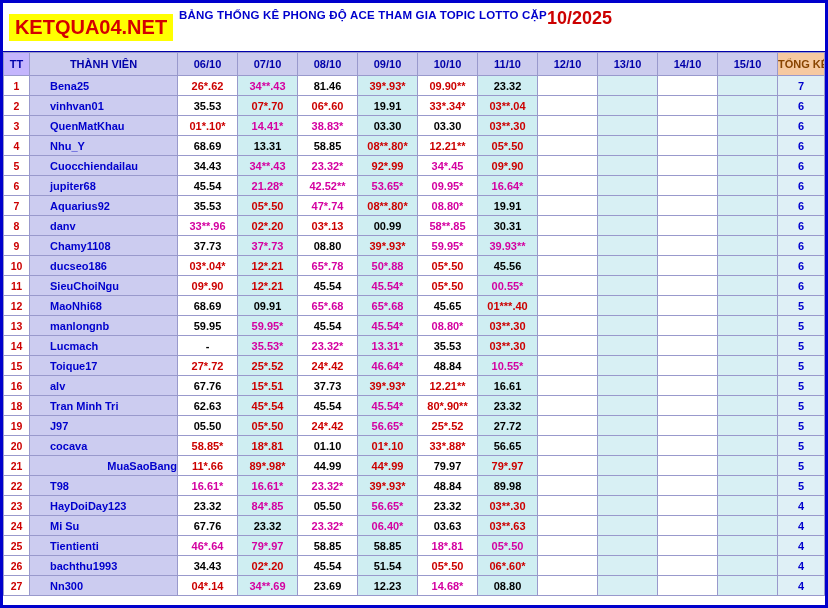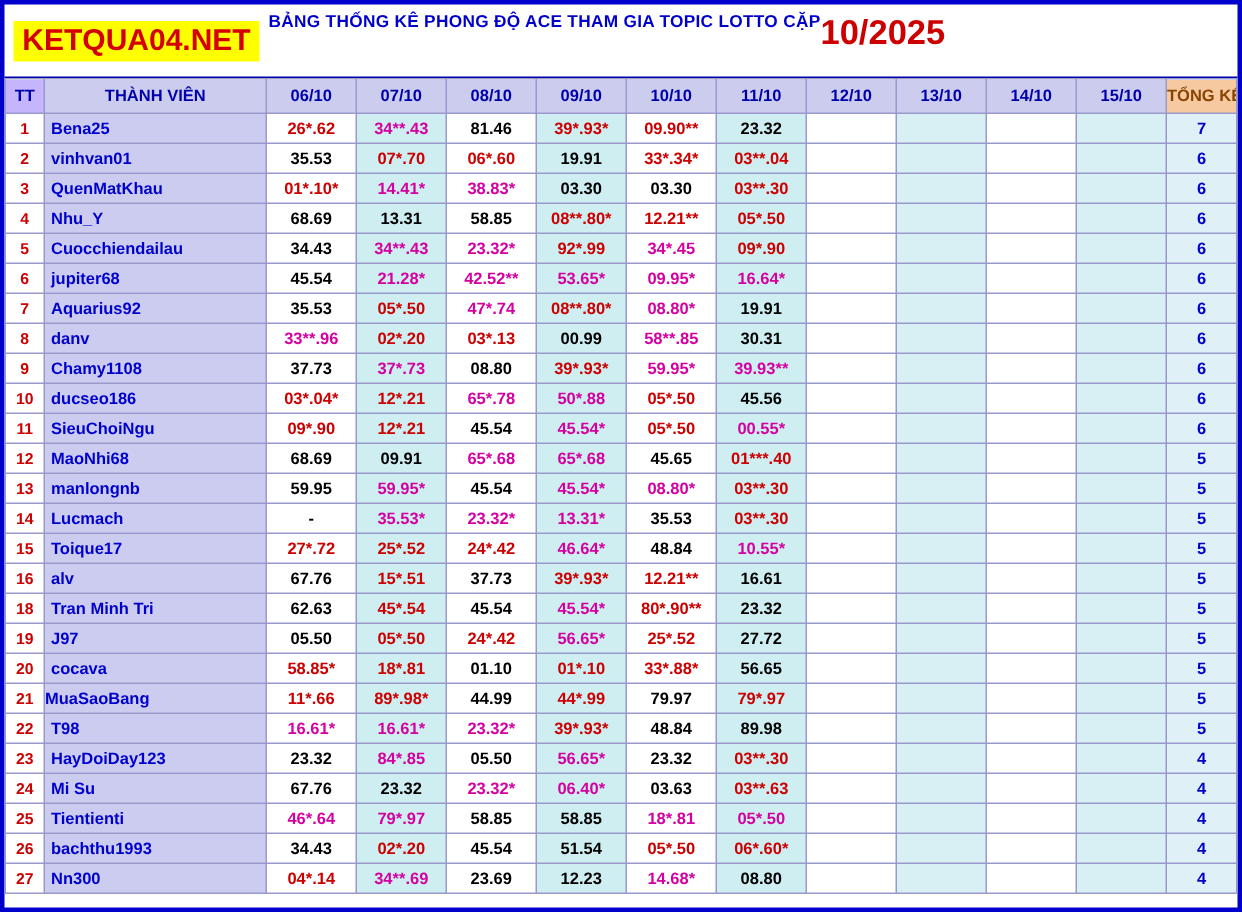--- a/index.html
+++ b/index.html
@@ -53,21 +53,21 @@
     color:#0000cc;
     font-weight:bold;
     font-size:11.5px;
     padding-top:6px;
     letter-spacing:.2px;
   }
   .hdr-sub{
     text-align:center;
     color:#cc0000;
     font-weight:bold;
-    font-size:23px;
+    font-size:18px;
     padding-top:5px;
   }
   table{
     border-collapse:collapse;
     width:100%;
     table-layout:fixed;
   }
   td,th{
     border:1px solid #9999cc;
     padding:0;
@@ -93,24 +93,24 @@
     color:#cc0000;
     font-weight:bold;
     text-align:center;
     font-size:10.5px;
   }
   td.member{
     background:#ccccf0;
     color:#0000cc;
     font-weight:bold;
     text-align:left;
-    padding-left:4px;
+    padding-left:20px;
     font-size:11px;
   }
-  td.member.center{ text-align:left; padding-left:0; }
+  td.member.center{ text-align:right; padding-left:0; }
   td.day{
     background:#ffffff;
     font-weight:bold;
     font-size:11px;
   }
   td.day.alt{ background:#cfeef2; }
   td.empty{ background:#ffffff; }
   td.empty.alt{ background:#d8f0f4; }
   td.total{
     background:#dff0f6;

